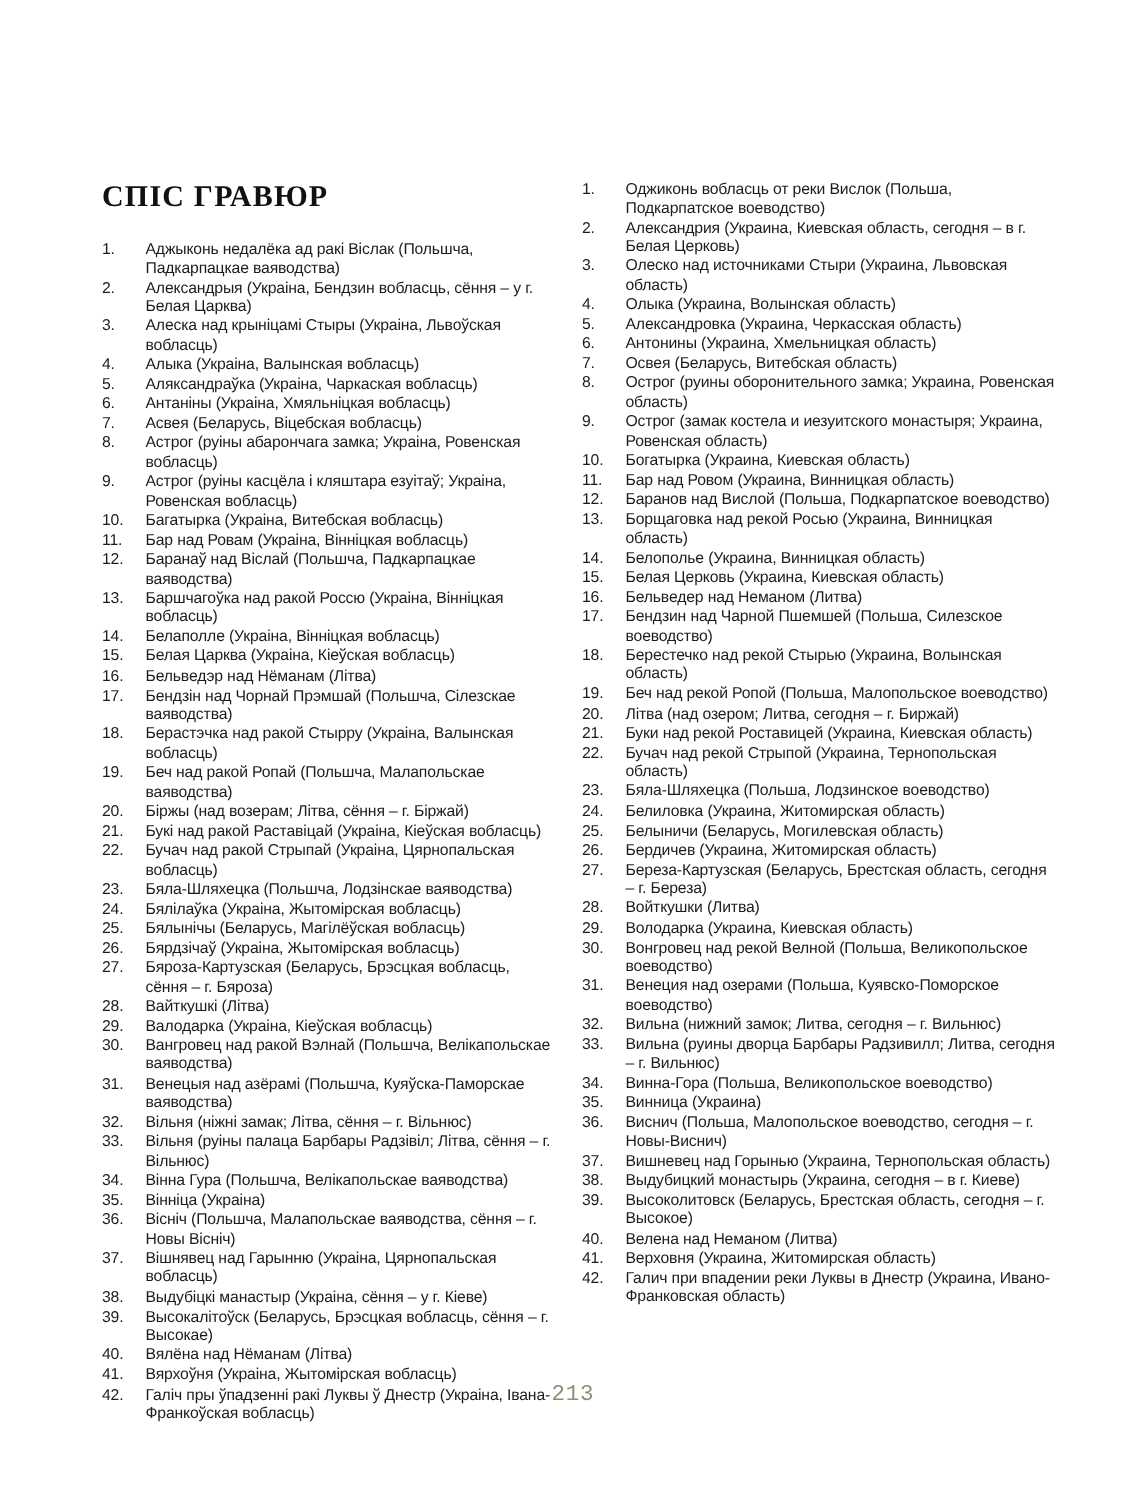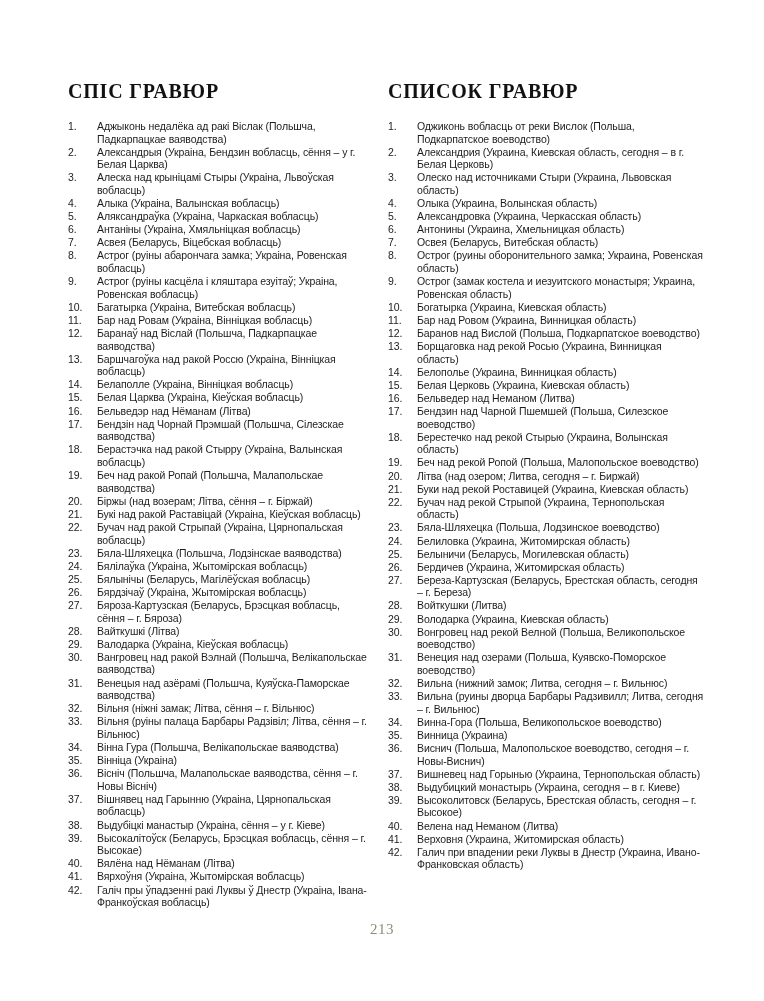--- a/index.html
+++ b/index.html
@@ -21,20 +21,21 @@
     background: #ffffff;
   }
   .columns {
     position: absolute;
     left: 68px;
     top: 80px;
     display: flex;
   }
   .col {
     width: 301px;
+    margin-top: 40px;
   }
   .col.col-right {
     margin-left: 19px;
     width: 316px;
   }
   .col-title {
     font-family: "Liberation Serif", serif;
     font-weight: bold;
     font-size: 20px;
     line-height: 23px;
@@ -62,21 +63,21 @@
   }
   ol.engravings-list .txt {
     flex: 1;
   }
   .page-number {
     position: absolute;
     left: 0;
     top: 921px;
     width: 764px;
     text-align: center;
-    font-family: Liberation Serif, serif;
+    font-family: Liberation Mono, monospace;
     font-size: 15px;
     letter-spacing: 0.5px;
     color: #8e8e75;
   }
 </style>
 </head>
 <body>
 
 <div class="page">
 
@@ -250,21 +251,20 @@
             <span class="txt">Вярхоўня (Украіна, Жытомірская вобласць)</span>
           </li>
           <li>
             <span class="num">42.</span>
             <span class="txt">Галіч пры ўпадзенні ракі Луквы ў Днестр (Украіна, Івана-Франкоўская вобласць)</span>
           </li>
         </ol>
     </div>
 
     <div class="col col-right">
-      <h1 class="col-title">СПИСОК ГРАВЮР</h1>
       <ol class="engravings-list">
           <li>
             <span class="num">1.</span>
             <span class="txt">Оджиконь вобласць от реки Вислок (Польша, Подкарпатское воеводство)</span>
           </li>
           <li>
             <span class="num">2.</span>
             <span class="txt">Александрия (Украина, Киевская область, сегодня – в г. Белая Церковь)</span>
           </li>
           <li>

